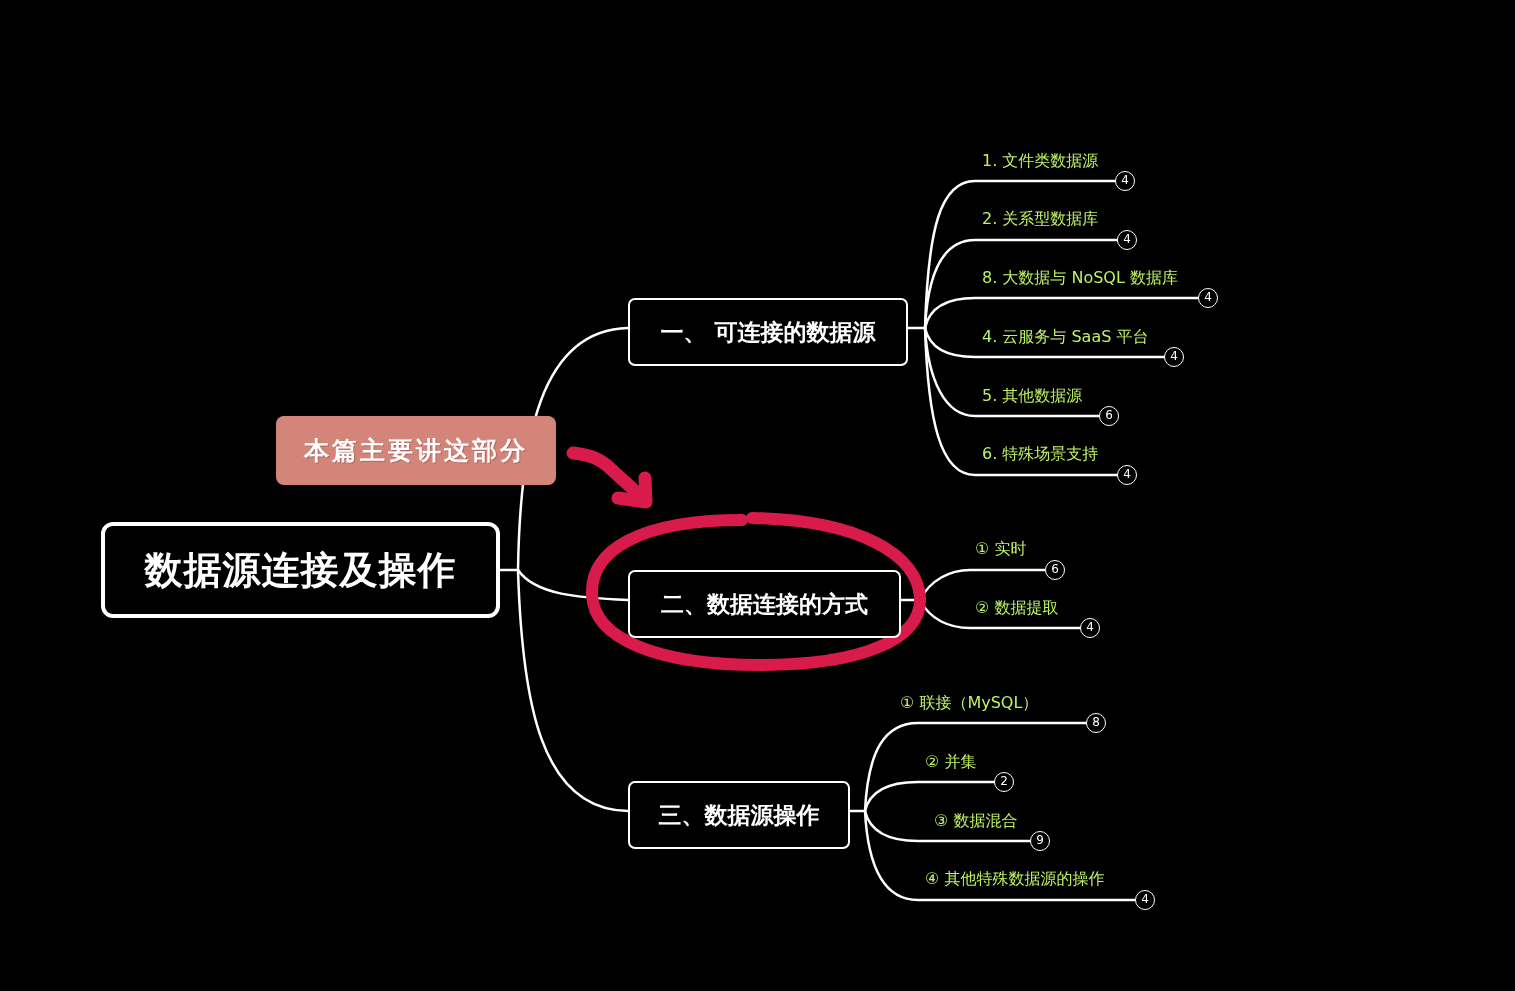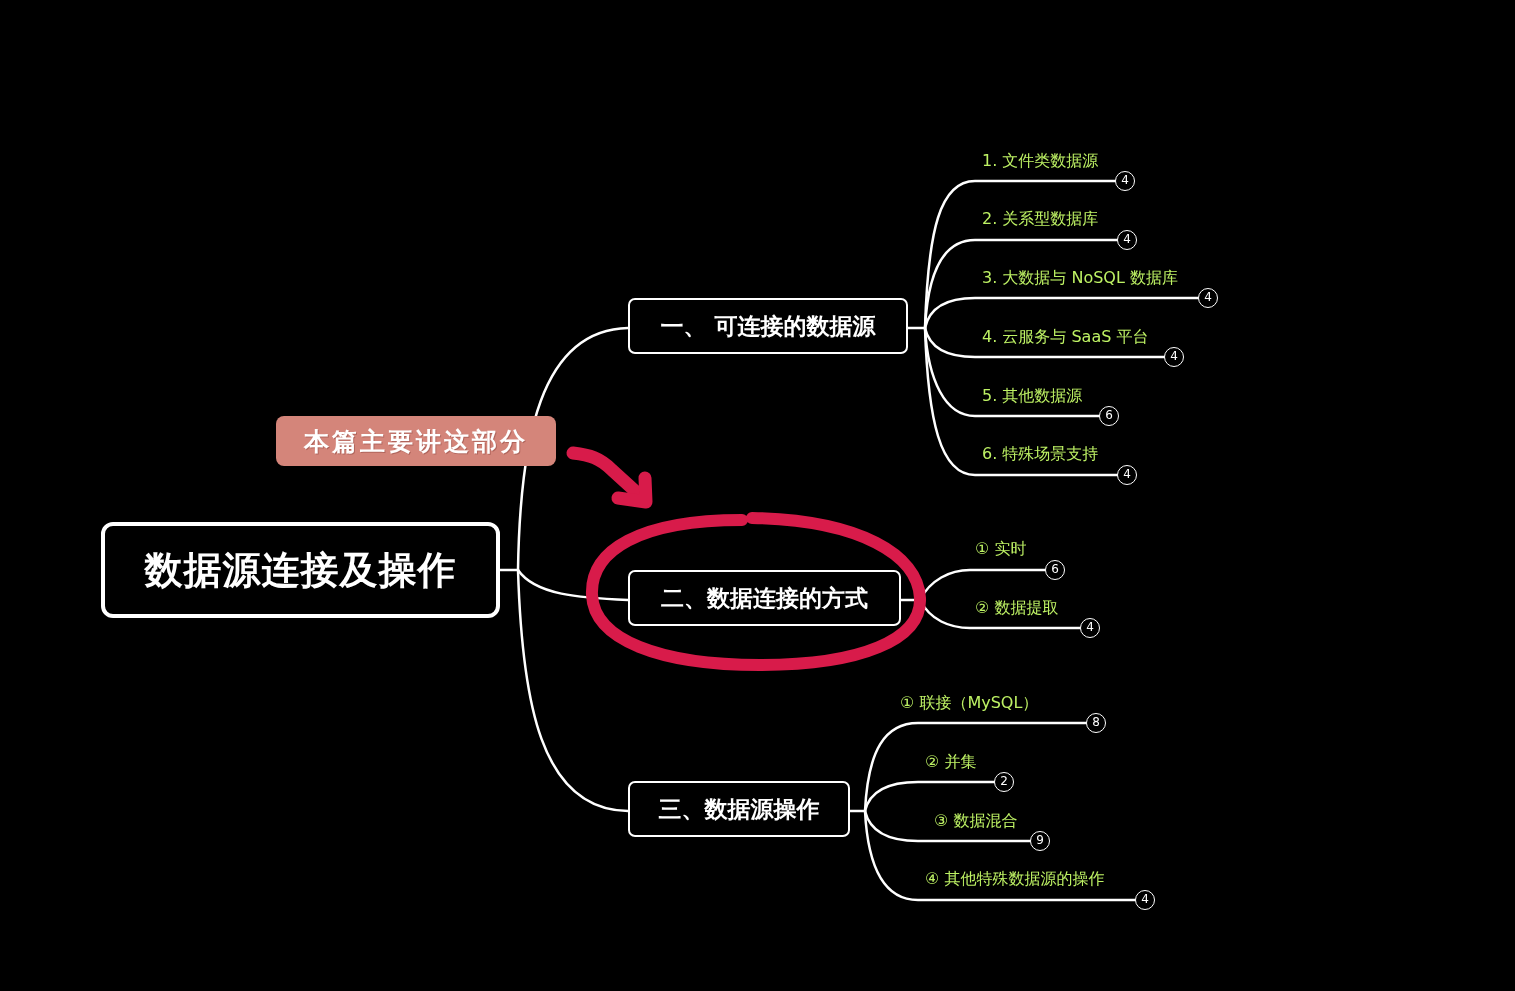--- a/index.html
+++ b/index.html
@@ -35,21 +35,21 @@
     }
     .node.root {
       left: 101px; top: 522px;
       width: 399px; height: 96px;
       border-width: 4px;
       border-radius: 12px;
       font-size: 38px;
       letter-spacing: 1px;
     }
     .node.branch {
-      height: 56px;
+      height: 68px;
       font-size: 23px;
       border-radius: 7px;
     }
     .leaf-label {
       position: absolute;
       font-size: 16px;
       color: #bef264;
       white-space: nowrap;
       line-height: 20px;
     }
@@ -62,21 +62,21 @@
       background: #000000;
       color: #ffffff;
       font-size: 12px;
       line-height: 17px;
       text-align: center;
       font-family: "DejaVu Sans", sans-serif;
     }
     .callout {
       position: absolute;
       left: 276px; top: 416px;
-      width: 280px; height: 50px;
+      width: 280px; height: 69px;
       background: #d4857a;
       border-radius: 8px;
       display: flex;
       align-items: center;
       justify-content: center;
       font-size: 25px;
       font-weight: bold;
       color: #ffffff;
       letter-spacing: 3px;
       text-shadow: 1px 1px 0 #b0655c;
@@ -142,21 +142,21 @@
   <div class="node branch" style="left:628px; top:781px; width:222px;">
     <span>三、数据源操作</span>
   </div>
 
   <div class="leaf-label" style="left:982px; top:151px;">1. 文件类数据源</div>
   <div class="count-badge" style="left:1115px; top:171px;">4</div>
 
   <div class="leaf-label" style="left:982px; top:209px;">2. 关系型数据库</div>
   <div class="count-badge" style="left:1117px; top:230px;">4</div>
 
-  <div class="leaf-label" style="left:982px; top:268px;">3. 大数据与 NoSQL 数据库</div>
+  <div class="leaf-label" style="left:982px; top:268px;">8. 大数据与 NoSQL 数据库</div>
   <div class="count-badge" style="left:1198px; top:288px;">4</div>
 
   <div class="leaf-label" style="left:982px; top:327px;text-align:right;">4. 云服务与 SaaS 平台</div>
   <div class="count-badge" style="left:1164px; top:347px;">4</div>
 
   <div class="leaf-label" style="left:982px; top:386px;">5. 其他数据源</div>
   <div class="count-badge" style="left:1099px; top:406px;">6</div>
 
   <div class="leaf-label" style="left:982px; top:444px;">6. 特殊场景支持</div>
   <div class="count-badge" style="left:1117px; top:465px;">4</div>

